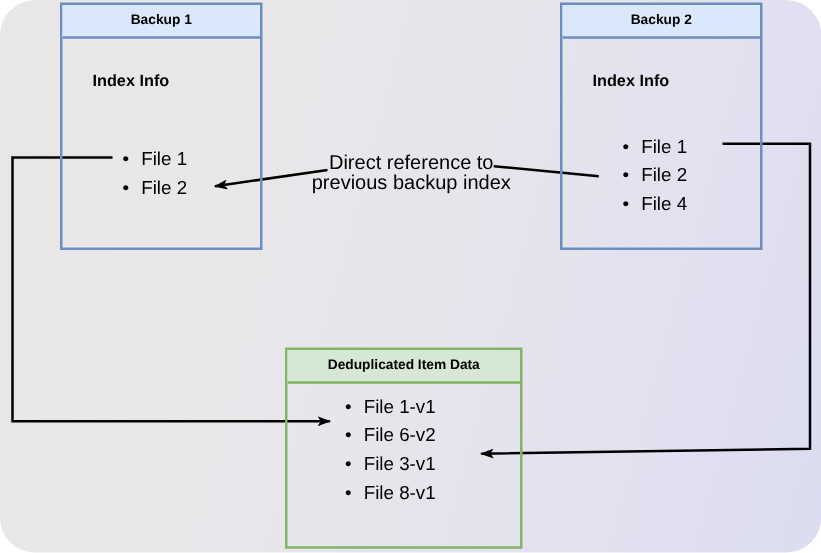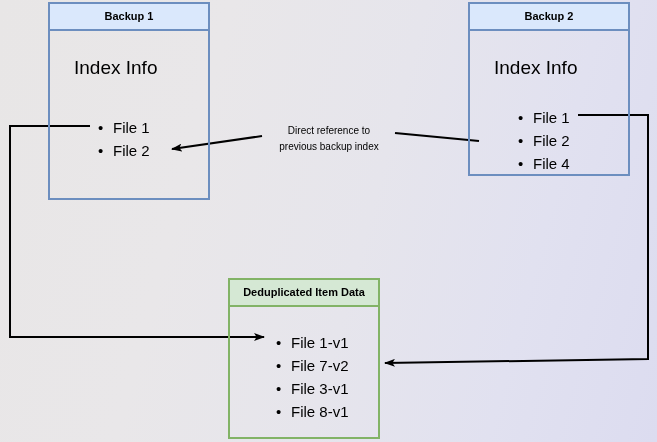--- a/index.html
+++ b/index.html
@@ -10,20 +10,21 @@
     width: 657px;
     height: 442px;
     font-family: "Liberation Sans", sans-serif;
     overflow: hidden;
   }
   #canvas {
     position: relative;
     width: 657px;
     height: 442px;
     background: linear-gradient(105deg, #e8e6e6 0%, #e9e7e9 30%, #e6e5ec 55%, #e1e1f0 78%, #dcdcf0 100%);
+    border-radius: 28px;
   }
   .edge-layer {
     position: absolute;
     left: 0;
     top: 0;
     width: 657px;
     height: 442px;
     pointer-events: none;
   }
   .node {
@@ -56,23 +57,24 @@
   .dedup-node {
     border: 2px solid #82b366;
     background: transparent;
   }
   .dedup-node .node-header {
     background: #d5e8d4;
     border-bottom: 2px solid #82b366;
   }
   .index-label {
     position: absolute;
-    font-size: 19px;
+    font-size: 13px;
     color: #000000;
     white-space: nowrap;
+    font-weight: bold;
   }
   .item-list {
     position: absolute;
     list-style: none;
     margin: 0;
     padding: 0;
   }
   .item-list li {
     position: relative;
     font-size: 15px;
@@ -85,21 +87,21 @@
   .item-list li::before {
     content: "\2022";
     position: absolute;
     left: 0;
     top: 0;
     font-size: 15px;
     line-height: 23px;
   }
   .edge-label {
     position: absolute;
-    font-size: 10px;
+    font-size: 16px;
     color: #000000;
     text-align: center;
     line-height: 16px;
     white-space: pre-line;
   }
 </style>
 </head>
 <body>
 
 <div id="canvas">
@@ -123,39 +125,39 @@
     <div class="node-header">Backup 1</div>
     <div class="node-body" style="height:168px;">
       <div class="index-label" style="left:24px; top:26px;">Index Info</div>
       <ul class="item-list" style="left:48px; top:85px;">
         <li>File 1</li>
         <li>File 2</li>
       </ul>
     </div>
   </div>
 
-  <div class="node backup-node" style="left:448px; top:2px; width:162px; height:174px;margin-left:20px;">
+  <div class="node backup-node" style="left:448px; top:2px; width:162px; height:198px;">
     <div class="node-header">Backup 2</div>
     <div class="node-body" style="height:168px;">
       <div class="index-label" style="left:24px; top:26px;">Index Info</div>
       <ul class="item-list" style="left:48px; top:75px;">
         <li>File 1</li>
         <li>File 2</li>
         <li>File 4</li>
       </ul>
     </div>
   </div>
 
-  <div class="node dedup-node" style="left:228px; top:278px; width:152px; height:161px;">
+  <div class="node dedup-node" style="left:228px; top:278px; width:190px; height:161px;">
     <div class="node-header">Deduplicated Item Data</div>
     <div class="node-body" style="height:131px;">
       <div style="position:absolute; left:0; top:0; width:100%; height:100%;">
-        <ul class="item-list" style="left:46px; top:24px;text-align:right;">
+        <ul class="item-list" style="left:46px; top:7px;text-align:right;">
           <li>File 1-v1</li>
-          <li>File 7-v2</li>
+          <li>File 6-v2</li>
           <li>File 3-v1</li>
           <li>File 8-v1</li>
         </ul>
       </div>
     </div>
   </div>
 
   <div class="edge-label" style="left:248px; top:123px; width:162px;">Direct reference to
 previous backup index</div>
 

